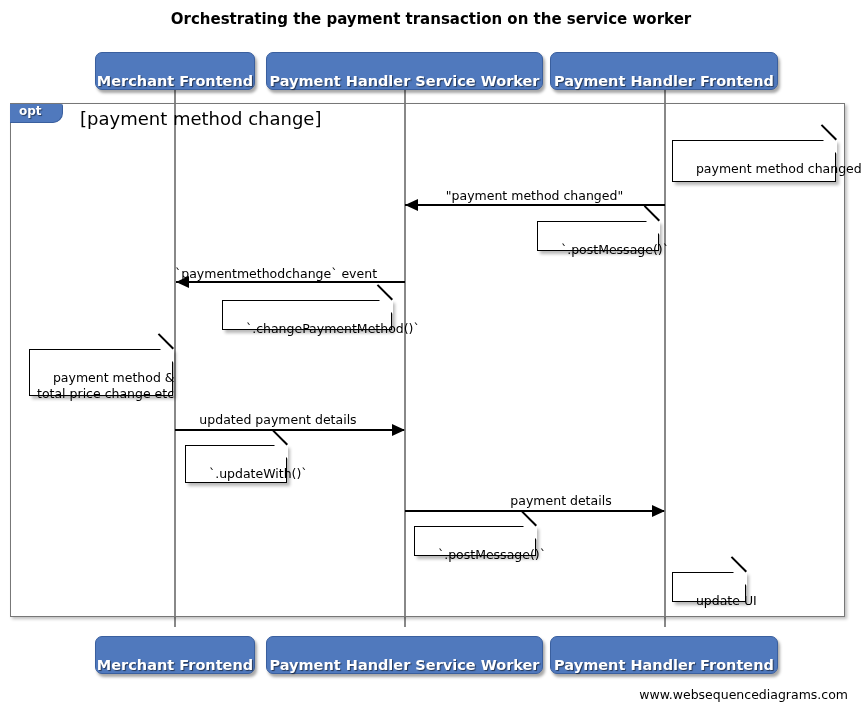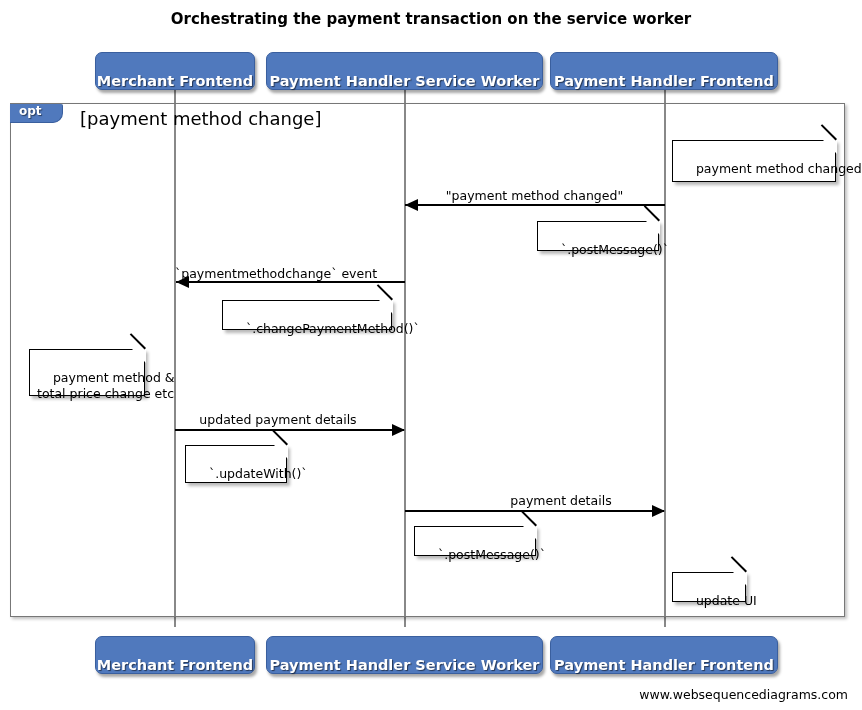--- a/index.html
+++ b/index.html
@@ -213,21 +213,21 @@
   <div class="msg-label" style="left:175px; top:266px; width:188px;">`paymentmethodchange` event</div>
   <div class="msg-line" style="left:176px; top:281px; width:229px;"></div>
   <div class="arrowhead left" style="left:176px; top:276px;"></div>
 
   <div class="note" style="left:222px; top:300px; width:170px; height:30px;">
     <span>`.changePaymentMethod()`</span>
     <span class="note-fold-cut"></span>
     <span class="note-fold-line"></span>
   </div>
 
-  <div class="note" style="left:29px; top:349px; width:116px; height:47px;">
+  <div class="note" style="left:29px; top:349px; width:144px; height:47px;">
     <span>payment method &amp;
 total price change etc</span>
     <span class="note-fold-cut"></span>
     <span class="note-fold-line"></span>
   </div>
 
   <div class="msg-label" style="left:175px; top:412px; width:206px;">updated payment details</div>
   <div class="msg-line" style="left:175px; top:429px; width:229px;"></div>
   <div class="arrowhead right" style="left:392px; top:424px;"></div>
 

